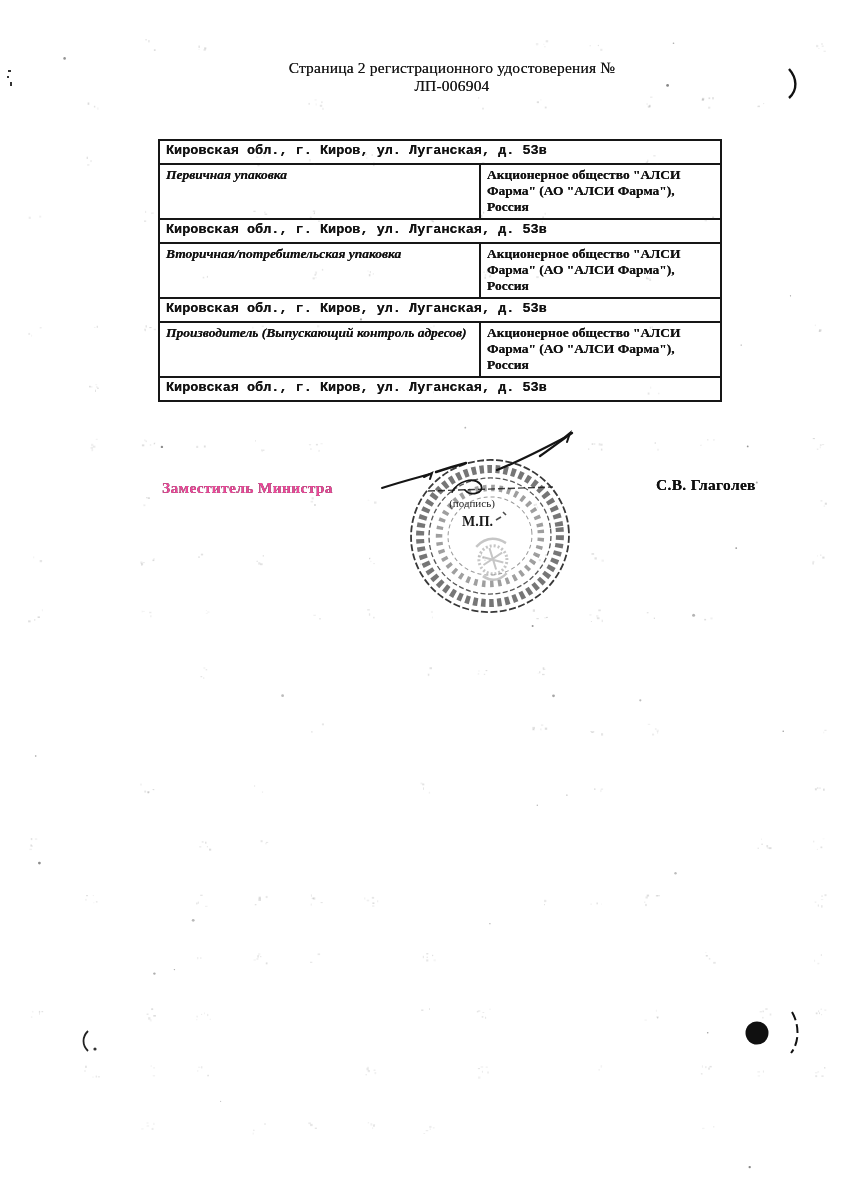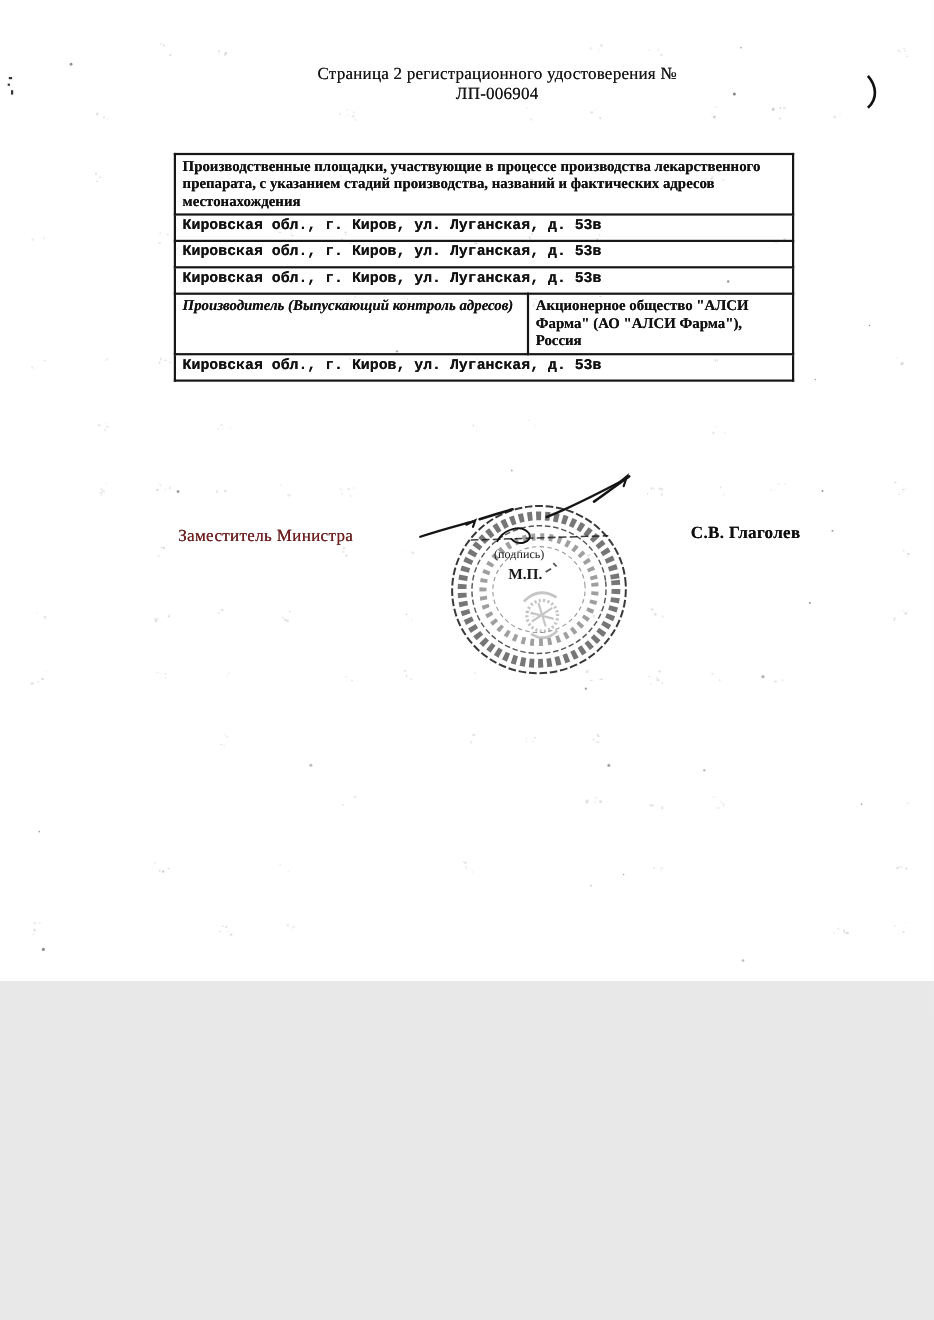--- a/index.html
+++ b/index.html
@@ -1,18 +1,18 @@
 <!DOCTYPE html>
 <html><head>
 <meta charset="utf-8">
 <style>
   html,body{margin:0;padding:0;background:#e8e8e8;}
   .page{
     position:relative;
-    width:849px;height:892px;
+    width:849px;height:1200px;
     background:#ffffff;
     overflow:hidden;
     font-family:"Liberation Serif", serif;
     color:#161616;
     margin:0 auto;
   }
   .doc-title{
     position:absolute;
     left:252px;top:59px;
     width:400px;
@@ -44,26 +44,26 @@
   td.th-cell{height:47px;}
   td.stage-cell{
     font-style:italic;
     height:34px;
     padding-top:8px;
   }
   td.company-cell{height:34px;padding-top:4px;}
   td.addr-cell{height:17px;padding-top:3px;font-family:Liberation Mono, monospace;}
   .sig-left{
     position:absolute;left:162px;top:479px;
-    font-size:15.5px;font-weight:normal;
-    letter-spacing:.3px;color:#7f1d1d;
+    font-size:15.5px;font-weight:bold;
+    letter-spacing:.3px;color:#ec4899;
     text-shadow:0 0 .5px #222;
   }
   .sig-right{
-    position:absolute;left:628px;top:476px;
+    position:absolute;left:656px;top:476px;
     font-size:15.5px;font-weight:bold;
     letter-spacing:.3px;color:#101010;
     text-shadow:0 0 .5px #222;
   }
   svg.overlay{
     position:absolute;left:0;top:0;
     pointer-events:none;
   }
   .stamp-label{
     font-family:"Liberation Serif", serif;
@@ -76,32 +76,37 @@
 <div class="page">
 
   <div class="doc-title">Страница 2 регистрационного удостоверения № ЛП-006904</div>
 
   <table class="prod-table">
     <colgroup>
       <col style="width:321px">
       <col style="width:241px">
     </colgroup>
     <tbody>
-      <tr>
-        <td colspan="2" class="th-cell">Производственные площадки, участвующие в процессе производства лекарственного препарата, с указанием стадий производства, названий и фактических адресов местонахождения</td>
-      </tr>
 
       <tr>
         <td colspan="2" class="addr-cell">Кировская обл., г. Киров, ул. Луганская, д. 53в</td>
       </tr>
 
       <tr>
+        <td class="stage-cell">Первичная упаковка</td>
+        <td class="company-cell">Акционерное общество "АЛСИ Фарма" (АО "АЛСИ Фарма"), Россия</td>
+      </tr>
+      <tr>
         <td colspan="2" class="addr-cell">Кировская обл., г. Киров, ул. Луганская, д. 53в</td>
       </tr>
 
+      <tr>
+        <td class="stage-cell">Вторичная/потребительская упаковка</td>
+        <td class="company-cell">Акционерное общество "АЛСИ Фарма" (АО "АЛСИ Фарма"), Россия</td>
+      </tr>
       <tr>
         <td colspan="2" class="addr-cell">Кировская обл., г. Киров, ул. Луганская, д. 53в</td>
       </tr>
 
       <tr>
         <td class="stage-cell">Производитель (Выпускающий контроль адресов)</td>
         <td class="company-cell">Акционерное общество "АЛСИ Фарма" (АО "АЛСИ Фарма"), Россия</td>
       </tr>
       <tr>
         <td colspan="2" class="addr-cell">Кировская обл., г. Киров, ул. Луганская, д. 53в</td>

